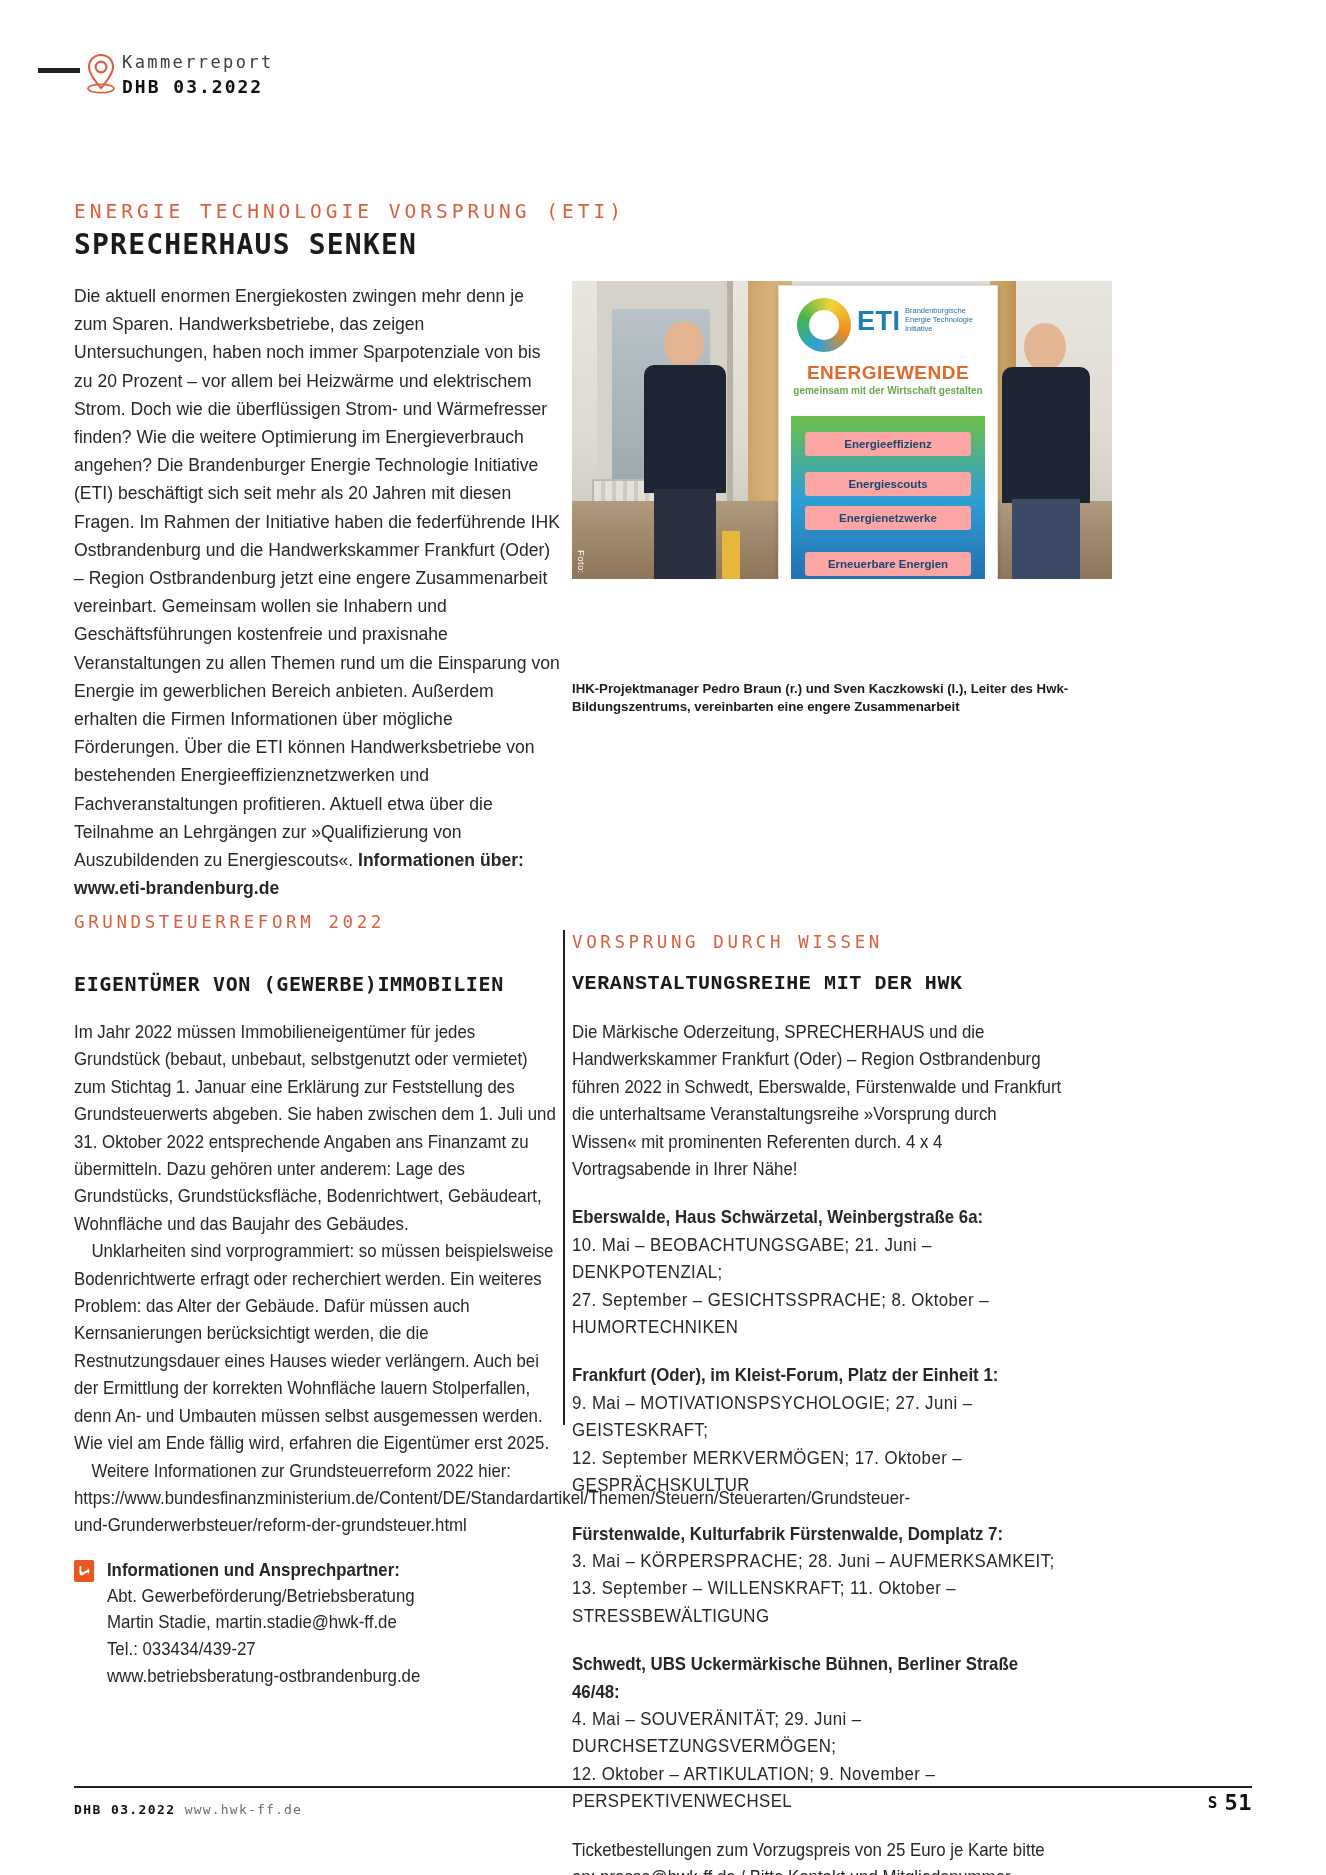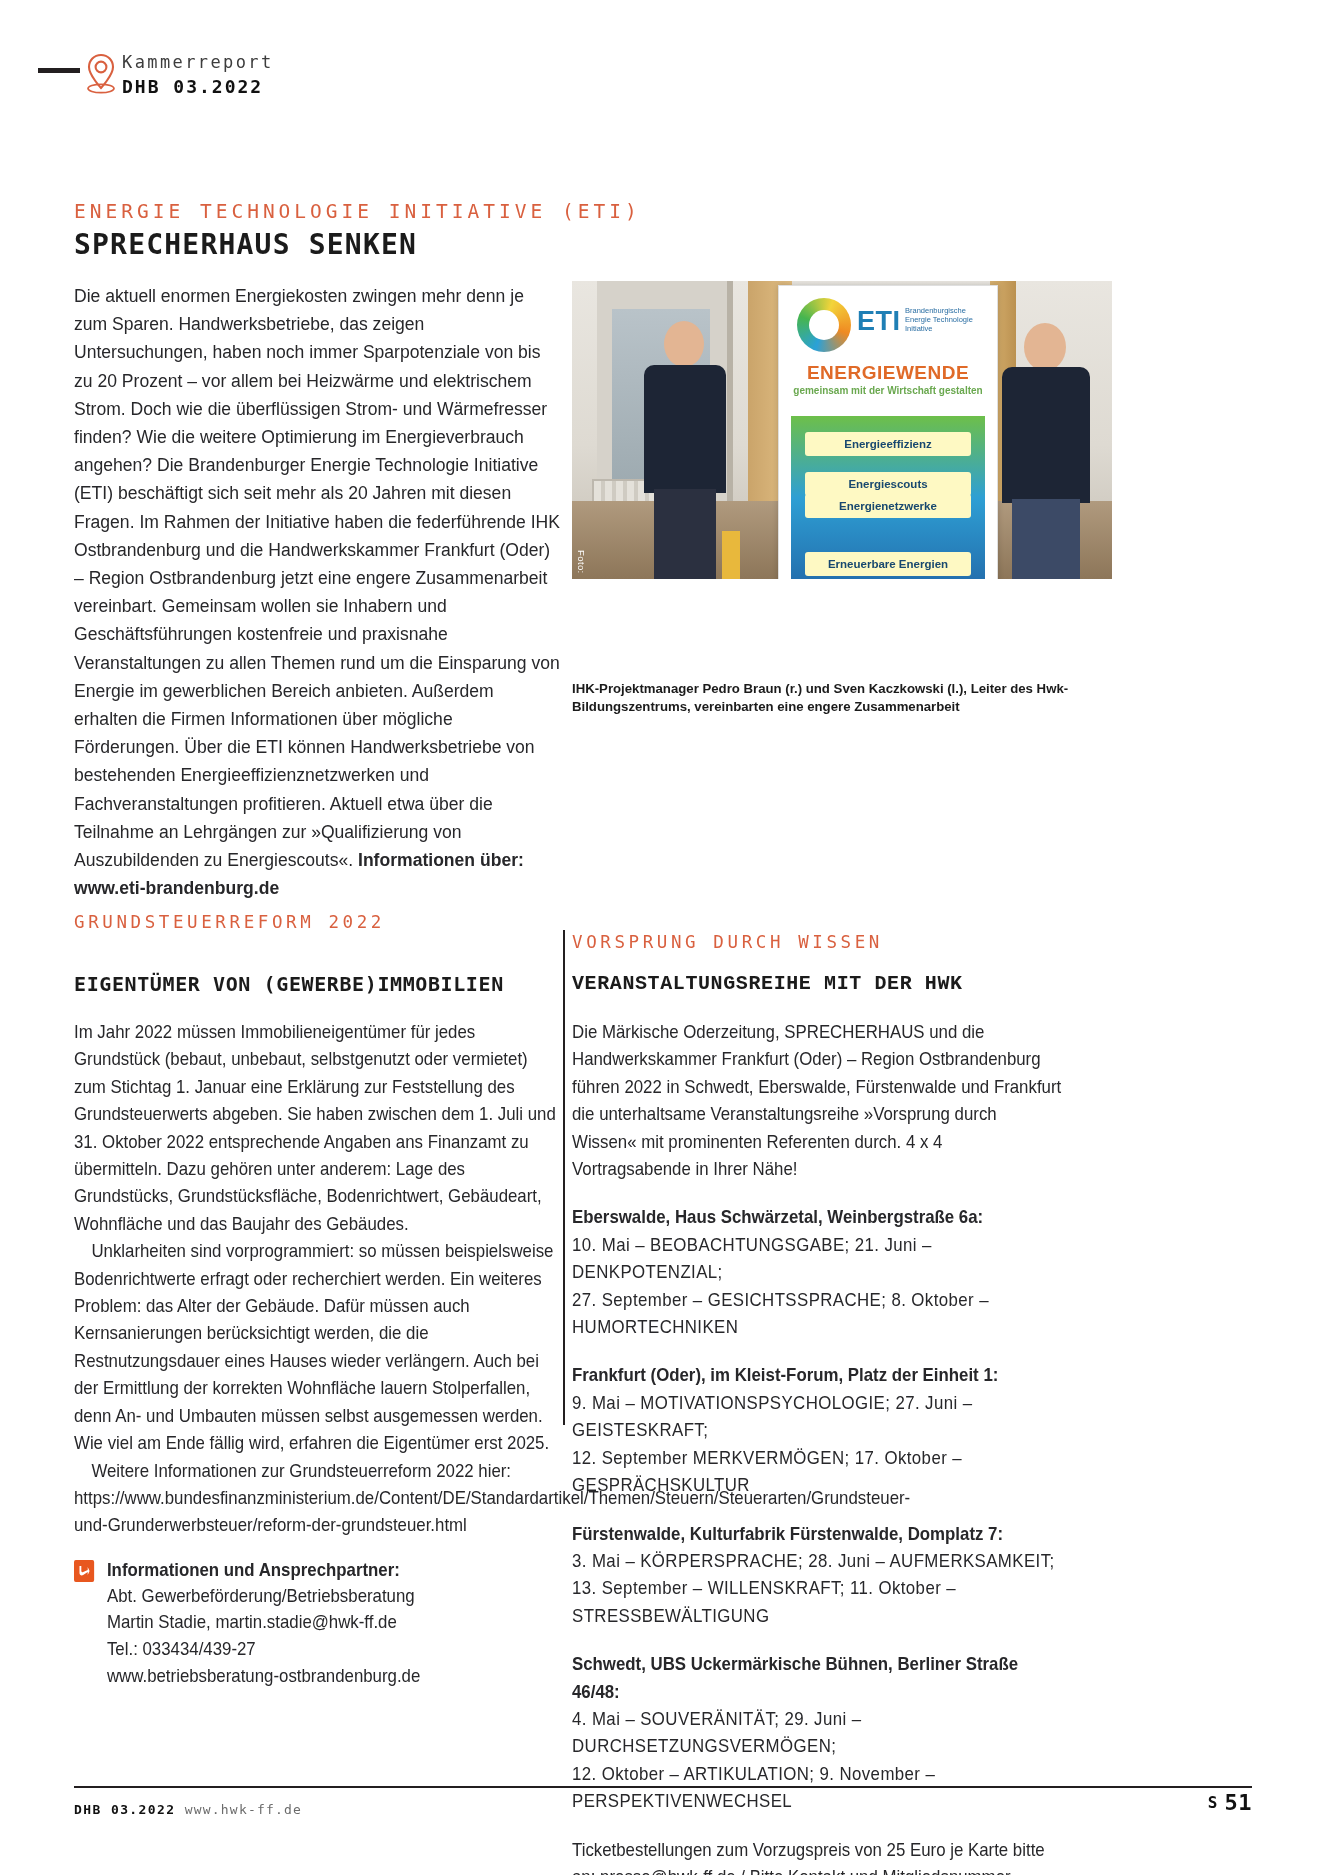--- a/index.html
+++ b/index.html
@@ -83,21 +83,21 @@
   }
   .bn-logo{position:absolute;left:18px;top:12px;width:54px;height:54px;border-radius:50%;
     background:conic-gradient(from 200deg,#2aa1d8,#46b54f,#f3d43a,#ef8a22,#2aa1d8);}
   .bn-logo-in{position:absolute;left:12px;top:12px;width:30px;height:30px;border-radius:50%;background:#fff;}
   .bn-eti{position:absolute;left:78px;top:20px;font-size:27px;font-weight:700;color:#1f7fb5;letter-spacing:.5px;font-family:"Liberation Sans",sans-serif;}
   .bn-sub{position:absolute;left:126px;top:20px;font-size:7.5px;line-height:9px;color:#2a6ea3;width:84px;font-family:"Liberation Sans",sans-serif;}
   .bn-title{position:absolute;left:0;top:76px;width:100%;text-align:center;color:#e06a28;font-size:19px;font-weight:700;letter-spacing:.5px;font-family:"Liberation Sans",sans-serif;}
   .bn-title2{position:absolute;left:0;top:98px;width:100%;text-align:center;color:#6aa84f;font-size:10px;line-height:13px;font-weight:600;font-family:"Liberation Sans",sans-serif;}
   .bn-grad{position:absolute;left:12px;top:130px;width:194px;height:178px;
      background:linear-gradient(180deg,#6dbf4a 0%,#2e9fd4 46%,#2268a8 100%);}
-  .bn-chip{position:absolute;left:26px;width:166px;height:24px;background:#fef9c3;border-radius:3px;
+  .bn-chip{position:absolute;left:26px;width:166px;height:24px;background:#fca5a5;border-radius:3px;
      color:#18486f;font-size:11.5px;font-weight:700;display:flex;align-items:center;justify-content:center;font-family:"Liberation Sans",sans-serif;}
   .bn-url{position:absolute;left:0;top:318px;width:100%;text-align:center;color:#2d6da6;font-size:11px;font-family:"Liberation Sans",sans-serif;}
   .bn-foot{position:absolute;left:0;top:342px;width:100%;display:flex;justify-content:space-around;align-items:center;}
   .bn-f1{width:40px;height:24px;background:#cfd6dc;}
   .bn-f2{width:92px;height:16px;background:#dde3e8;}
 
   .person{position:absolute;}
   .p-head{position:absolute;border-radius:50%;background:#e3b593;}
   .p-body{position:absolute;background:#1d2535;}
   .p-legs{position:absolute;background:#2b3040;}
@@ -186,21 +186,21 @@
       <circle cx="15" cy="15" r="5.4" fill="none" stroke="#d9603f" stroke-width="2.1"></circle>
       <ellipse cx="15" cy="36.5" rx="13" ry="4.2" fill="none" stroke="#d9603f" stroke-width="1.7"></ellipse>
     </svg>
   </div>
   <div class="head-text">
     <div class="head-kicker">Kammerreport</div>
     <div class="head-issue">DHB 03.2022</div>
   </div>
 </div>
 
-<div class="sec-kicker" id="art1-kicker">ENERGIE TECHNOLOGIE INITIATIVE (ETI)</div>
+<div class="sec-kicker" id="art1-kicker">ENERGIE TECHNOLOGIE VORSPRUNG (ETI)</div>
 <div id="art1-title">SPRECHERHAUS SENKEN</div>
 
 <div id="art1-body">
   <span>Die aktuell enormen Energiekosten zwingen mehr denn je zum Sparen. Handwerksbetriebe, das zeigen Untersuchungen, haben noch immer Sparpotenziale von bis zu 20 Prozent – vor allem bei Heizwärme und elektrischem Strom. Doch wie die überflüssigen Strom- und Wärmefresser finden? Wie die weitere Optimierung im Energieverbrauch angehen? Die Brandenburger Energie Technologie Initiative (ETI) beschäftigt sich seit mehr als 20 Jahren mit diesen Fragen. Im Rahmen der Initiative haben die federführende IHK Ostbrandenburg und die Handwerkskammer Frankfurt (Oder) – Region Ostbrandenburg jetzt eine engere Zusammenarbeit vereinbart. Gemeinsam wollen sie Inhabern und Geschäftsführungen kostenfreie und praxisnahe Veranstaltungen zu allen Themen rund um die Einsparung von Energie im gewerblichen Bereich anbieten. Außerdem erhalten die Firmen Informationen über mögliche Förderungen. Über die ETI können Handwerksbetriebe von bestehenden Energieeffizienznetzwerken und Fachveranstaltungen profitieren. Aktuell etwa über die Teilnahme an Lehrgängen zur »Qualifizierung von Auszubildenden zu Energiescouts«. </span><b>Informationen über: www.eti-brandenburg.de</b>
 </div>
 
 <div class="photo">
   <div class="ph-wall"></div>
   <div class="ph-doorframe"></div>
   <div class="ph-doorglass"></div>
@@ -229,21 +229,21 @@
     <div class="bn-logo">
         <div class="bn-logo-in"></div>
       </div>
     <div class="bn-eti">ETI</div>
     <div class="bn-sub">Brandenburgische Energie Technologie Initiative</div>
     <div class="bn-title">ENERGIEWENDE</div>
     <div class="bn-title2">gemeinsam mit der Wirtschaft gestalten</div>
     <div class="bn-grad"></div>
     <div class="bn-chip" style="top:146px;">Energieeffizienz</div>
     <div class="bn-chip" style="top:186px;">Energiescouts</div>
-    <div class="bn-chip" style="top:208px;">Energienetzwerke</div>
+    <div class="bn-chip" style="top:220px;">Energienetzwerke</div>
     <div class="bn-chip" style="top:266px;">Erneuerbare Energien</div>
     <div class="bn-url">www.eti-brandenburg.de</div>
     <div class="bn-foot">
       <div class="bn-f1"></div>
         <div class="bn-f2"></div>
     </div>
   </div>
 </div>
 <div class="photo-credit">Foto: © Silke Kappes Hwk-ffo</div>
 <div class="caption">IHK-Projektmanager Pedro Braun (r.) und Sven Kaczkowski (l.), Leiter des Hwk-Bildungszentrums, vereinbarten eine engere Zusammenarbeit</div>

